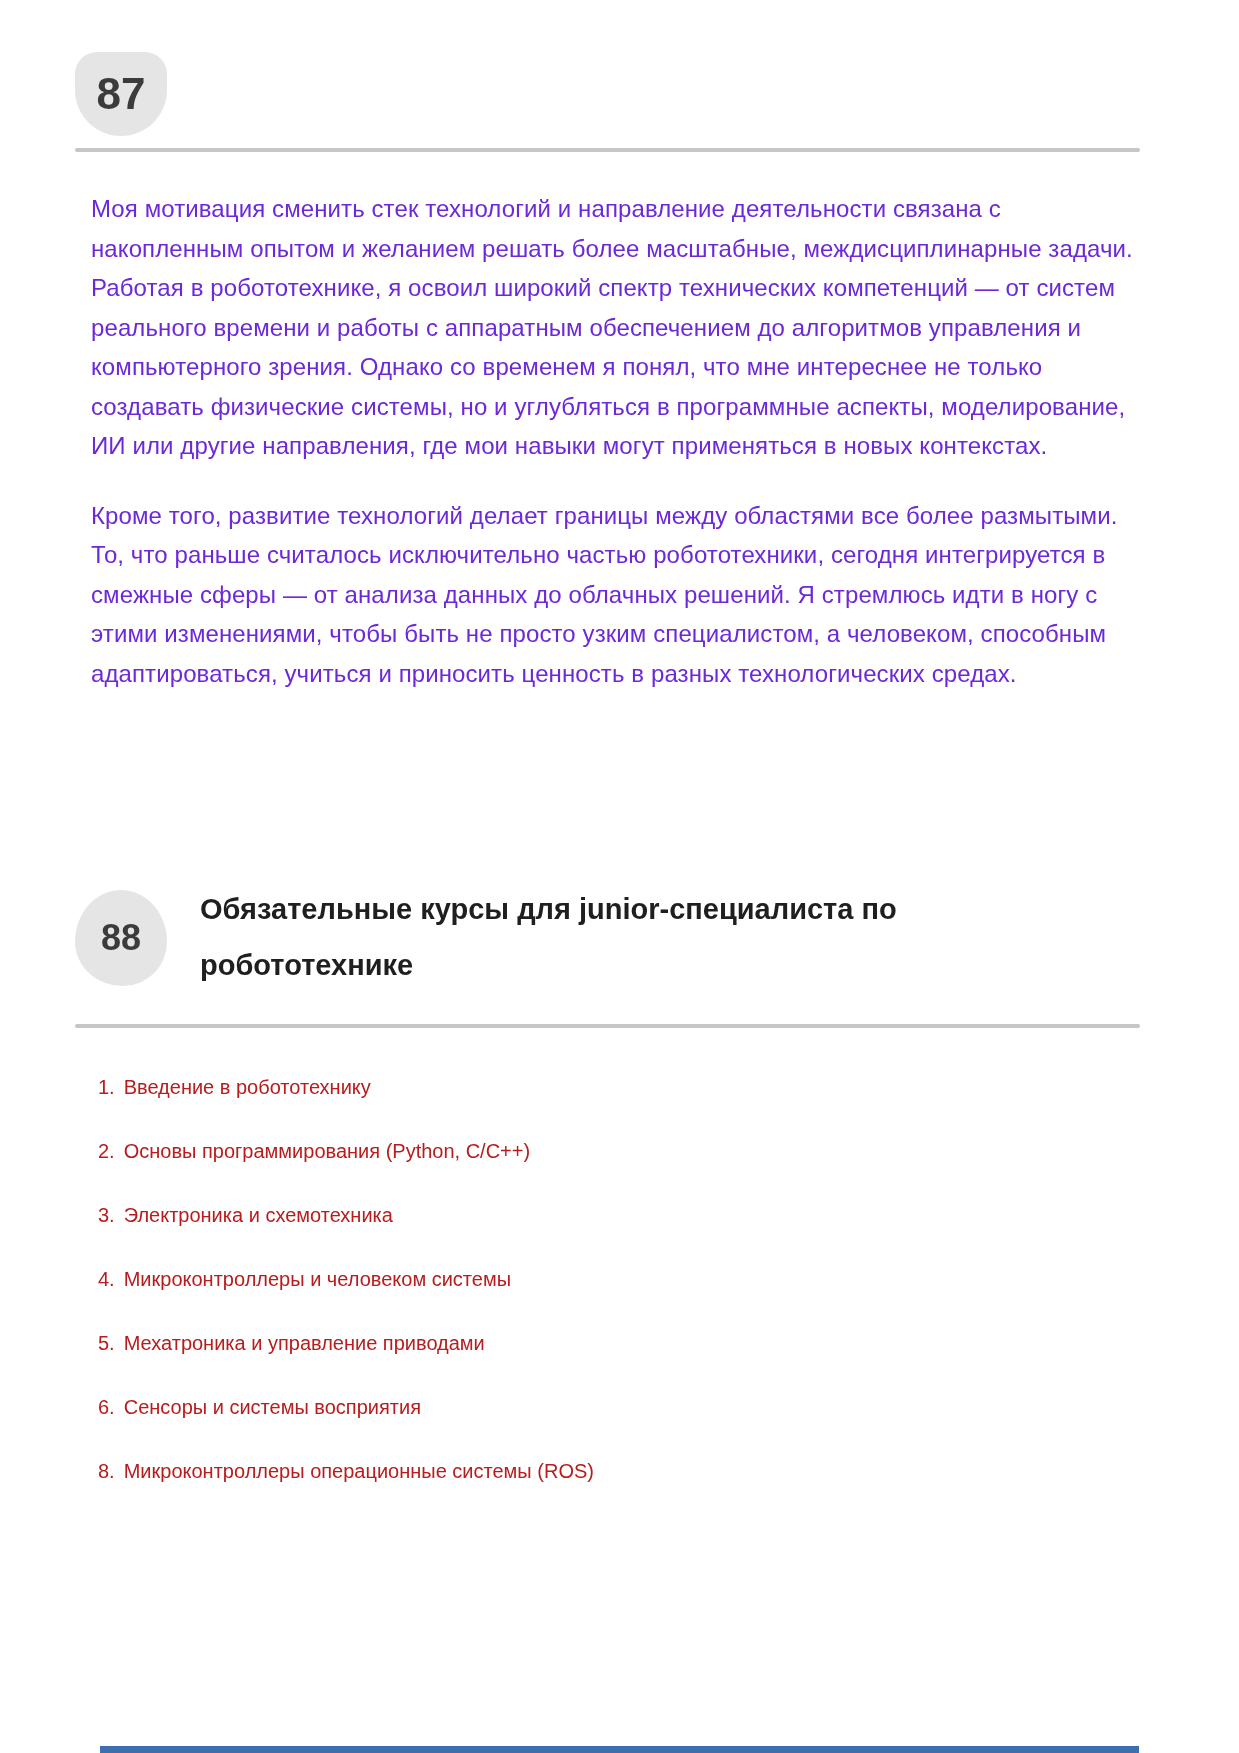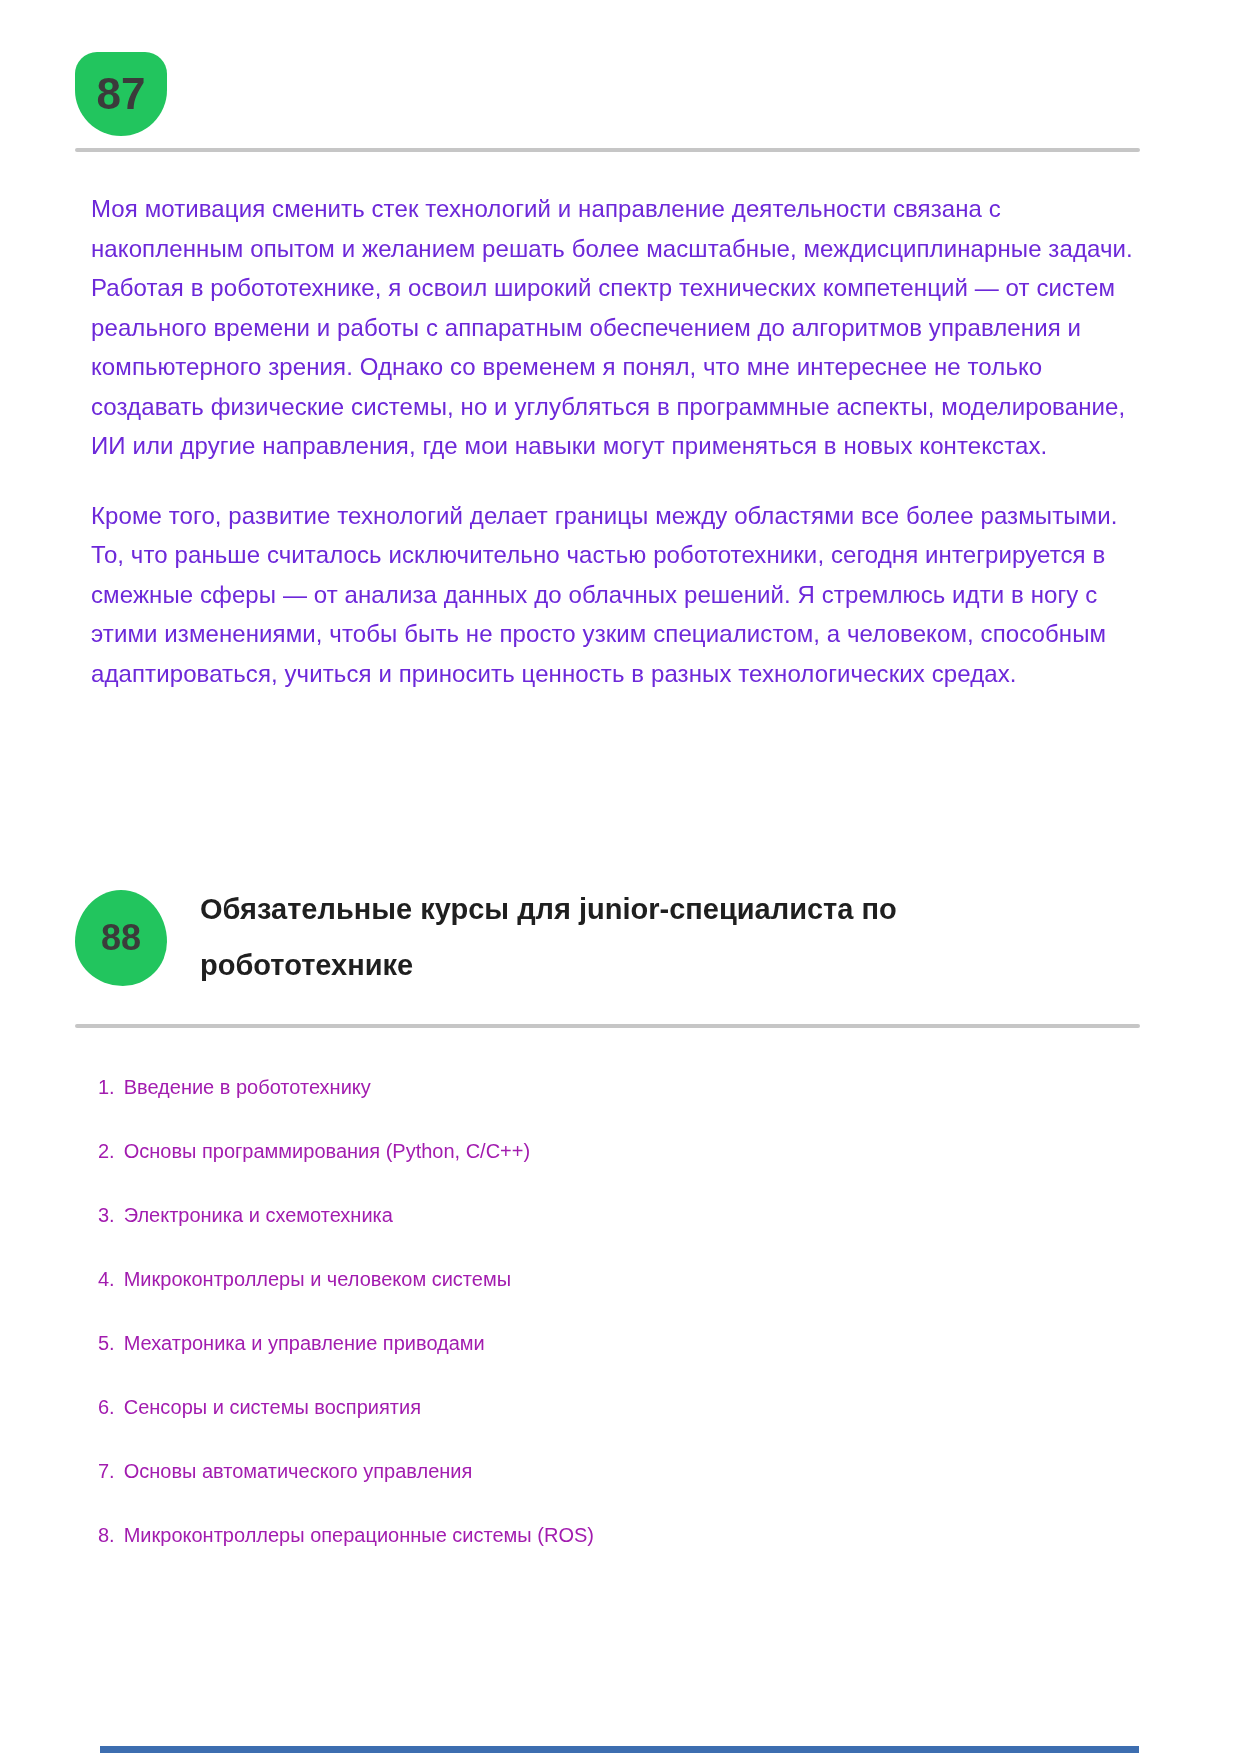--- a/index.html
+++ b/index.html
@@ -22,21 +22,21 @@
     top: 52px;
     width: 1065px;
   }
   .qa-header {
     display: flex;
     align-items: center;
     gap: 33px;
   }
   .badge {
     flex: 0 0 auto;
-    background: #22c55e;
+    background: #e5e5e5;
     color: #3b3b3b;
     font-weight: bold;
     display: flex;
     align-items: center;
     justify-content: center;
     line-height: 1;
   }
   .badge-87 {
     width: 92px;
     height: 84px;
@@ -76,21 +76,21 @@
     margin-top: 170px;
   }
   .courses {
     margin-top: 46px;
     padding-left: 23px;
   }
   .course-item {
     font-size: 20px;
     line-height: 27px;
     margin-bottom: 37px;
-    color: #a21caf;
+    color: #b91c1c;
     white-space: nowrap;
   }
   .course-num {
     margin-right: 9px;
   }
   .bottom-bar {
     position: absolute;
     left: 100px;
     bottom: 0;
     width: 1039px;
@@ -136,23 +136,20 @@
         <div class="course-item">
           <span class="course-num">4.</span><span>Микроконтроллеры и человеком системы</span>
         </div>
         <div class="course-item">
           <span class="course-num">5.</span><span>Мехатроника и управление приводами</span>
         </div>
         <div class="course-item">
           <span class="course-num">6.</span><span>Сенсоры и системы восприятия</span>
         </div>
         <div class="course-item">
-          <span class="course-num">7.</span><span>Основы автоматического управления</span>
-        </div>
-        <div class="course-item">
           <span class="course-num">8.</span><span>Микроконтроллеры операционные системы (ROS)</span>
         </div>
       </div>
     </section>
 
   </div>
 
   <div class="bottom-bar"></div>
 </div>
 

